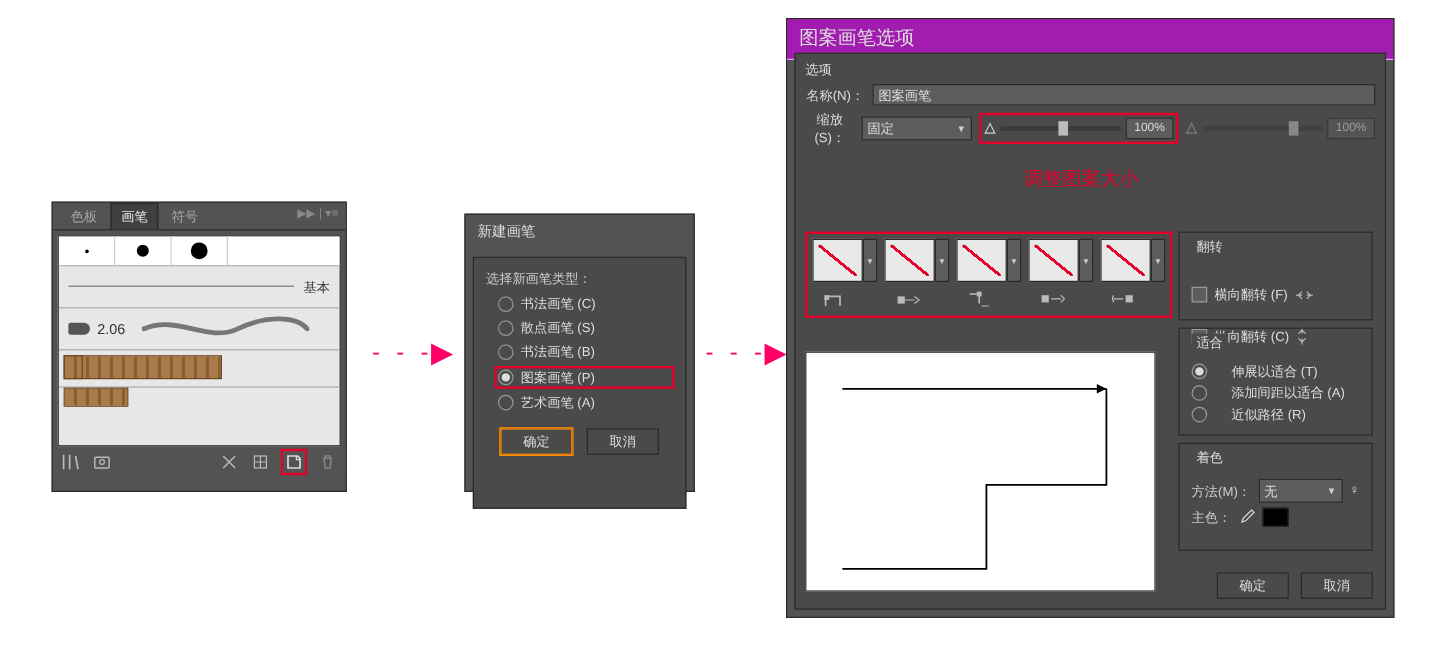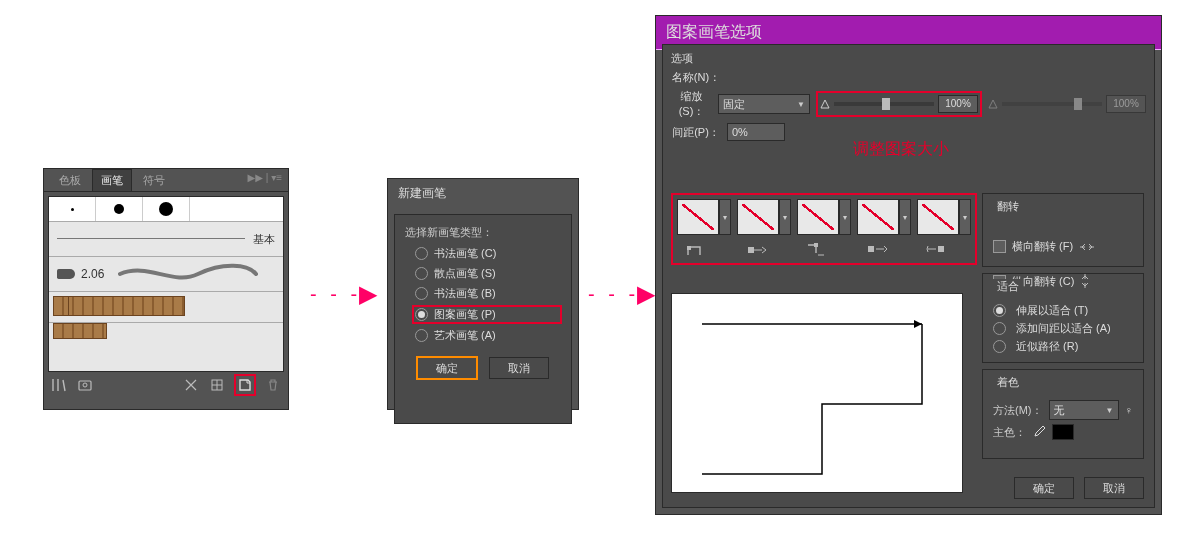--- a/index.html
+++ b/index.html
@@ -62,21 +62,21 @@
   .tiles-row{display:flex;gap:6px}
   .tile{width:40px;height:34px;background:#e8e8e8;border:1px solid #2a2a2a;position:relative}
   .tile .redline{position:absolute;left:4px;top:4px;right:4px;bottom:4px;background:linear-gradient(to top right,transparent 47%,#e4002b 47%,#e4002b 53%,transparent 53%)}
   .subicon{width:40px;height:20px;display:flex;justify-content:center;align-items:center;color:#bbb}
 
   
   .grp{position:absolute;border:1px solid #2a2a2a;padding:6px 10px 10px}
   .grp-title{color:#ddd;margin-bottom:6px;background:#4a4a4a;display:inline-block;padding:0 4px;margin-top:-12px}
   .chk-row{display:flex;align-items:center;margin:19px 0;gap:6px;color:#ddd}
   .chk{width:11px;height:11px;border:1px solid #999;background:#5d5d5d}
-  .small-radio-row{display:flex;align-items:center;margin:3px 0;gap:4px;color:#ddd}
+  .small-radio-row{display:flex;align-items:center;margin:3px 0;gap:14px;color:#ddd}
 
   .preview{position:absolute;left:8px;top:248px;width:290px;height:198px;background:#fff;border:1px solid #2a2a2a}
 
   .bottom-btns{position:absolute;right:10px;bottom:8px;display:flex;gap:10px}
   .bottom-btns .btn{width:58px}
 
   
   .darrow{position:absolute;top:280px;color:#ff0066;font-size:20px;letter-spacing:4px;display:flex;align-items:center}
   .darrow .head{font-size:24px;margin-left:-2px}
 
@@ -194,20 +194,21 @@
 
 <div class="darrow" style="left:588px">- - -<span class="head">▶</span></div>
 
 <div class="panel pbo">
   <div class="pbo-title">图案画笔选项</div>
   <div class="pbo-body">
     <div class="section-lbl">选项</div>
 
     <div class="form-row">
       <div class="fld-label">名称(N)：</div>
+      <input class="txt name" value="图案画笔" style="">
     </div>
 
     <div class="form-row">
       <div class="fld-label">缩放(S)：</div>
       <div class="sel">
           <span>固定</span>
           <span class="caret">▼</span>
         </div>
       <div class="slider-hi">
         <div class="slider-group">
@@ -224,24 +225,20 @@
         <svg width="10" height="10">
             <path d="M1 9 L5 1 L9 9 Z" fill="none" stroke="#aaa"></path>
           </svg>
         <div class="slider-track">
             <div class="slider-knob" style="left:72px"></div>
           </div>
         <div class="pct-box">100%</div>
       </div>
     </div>
 
-    <div class="form-row">
-      <div class="fld-label">间距(P)：</div>
-      <input class="txt" style="width: 48px;" value="0%">
-    </div>
 
     <div class="tiles-area">
       <div class="tiles-row">
         <div style="position:relative;margin-right:12px">
             <div class="tile">
               <div class="redline"></div>
             </div>
             <div class="dd" style="position:absolute;right:-12px;top:0;width:10px;height:34px;background:#5d5d5d;border:1px solid #2a2a2a;display:flex;justify-content:center;align-items:center;color:#ccc;font-size:8px">▾</div>
           </div>
         <div style="position:relative;margin-right:12px">

